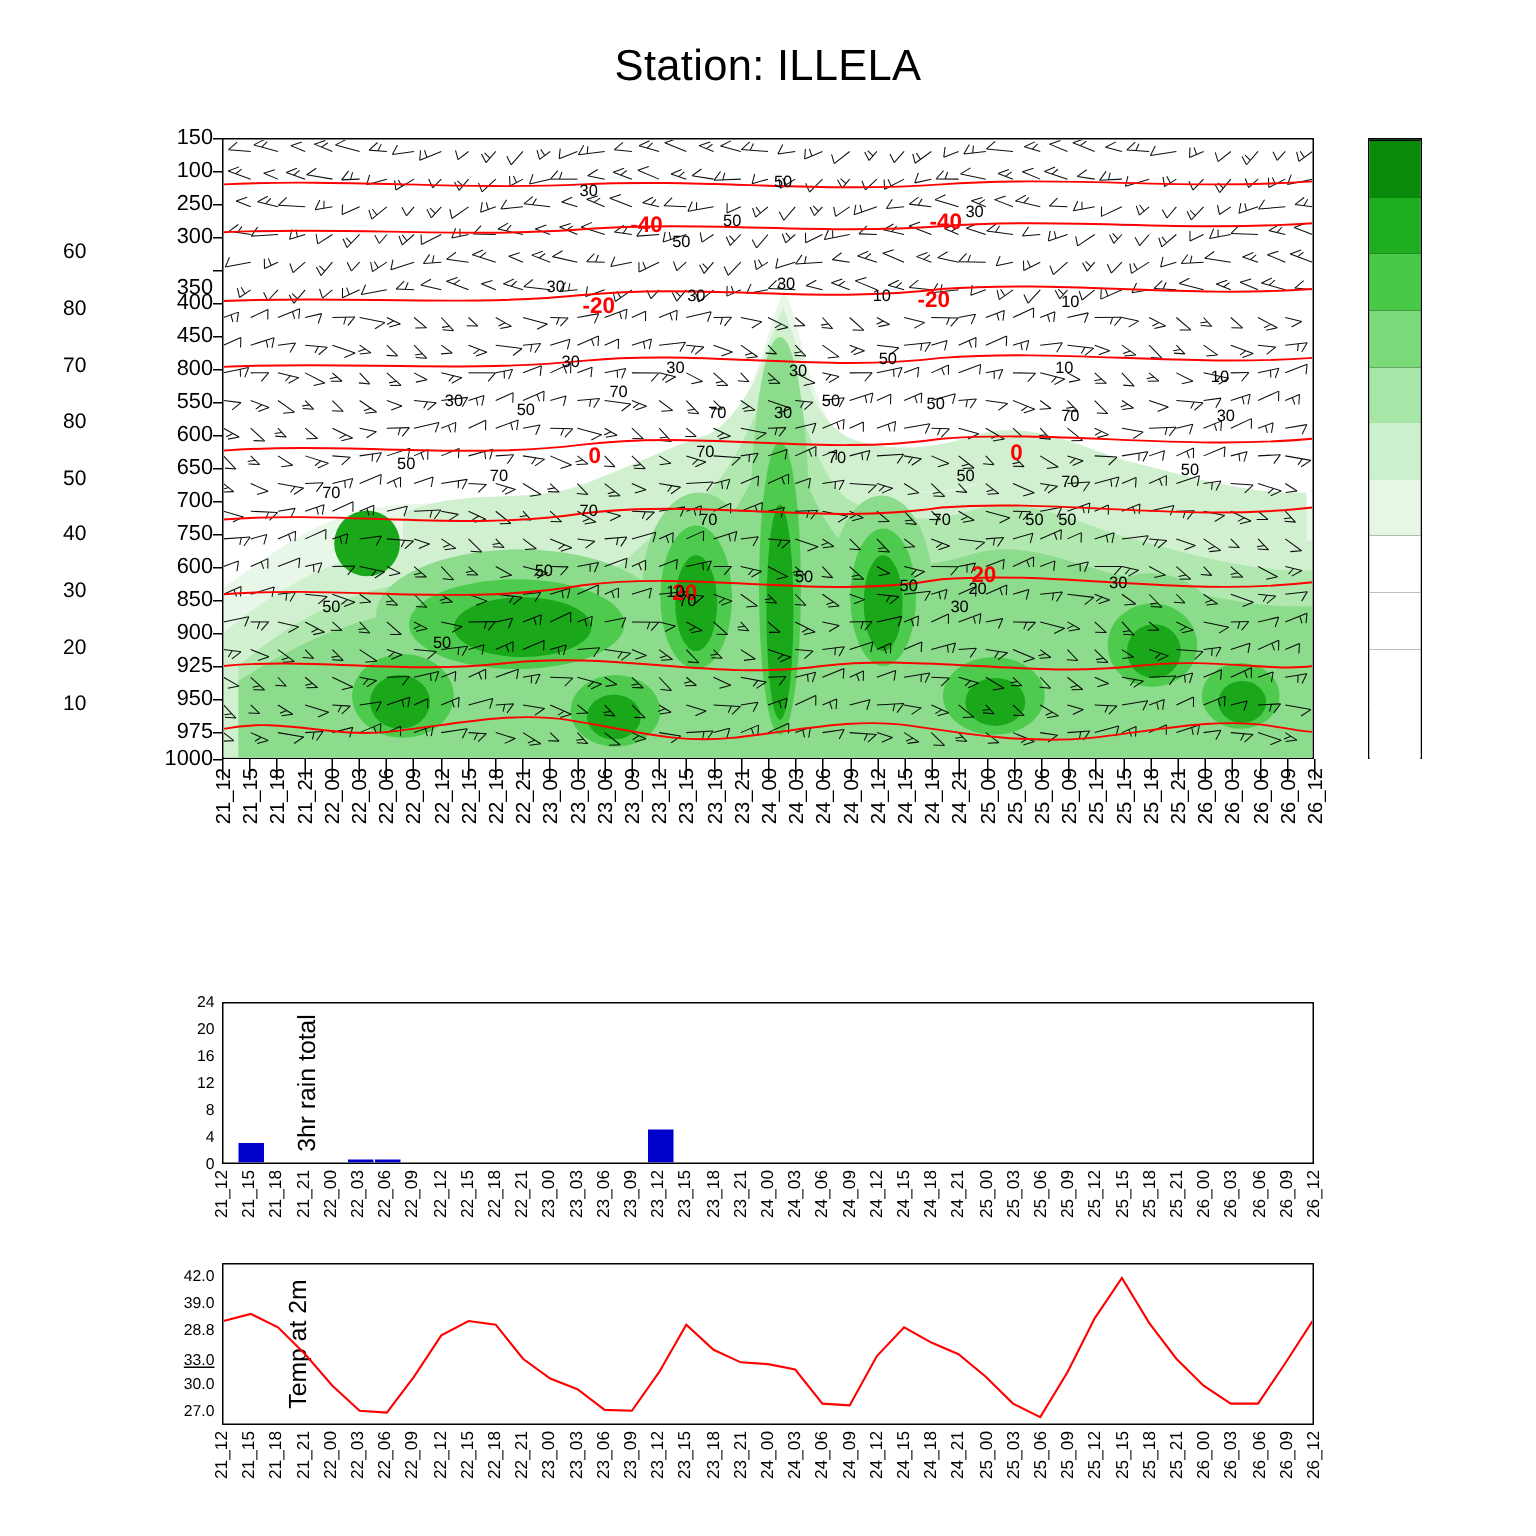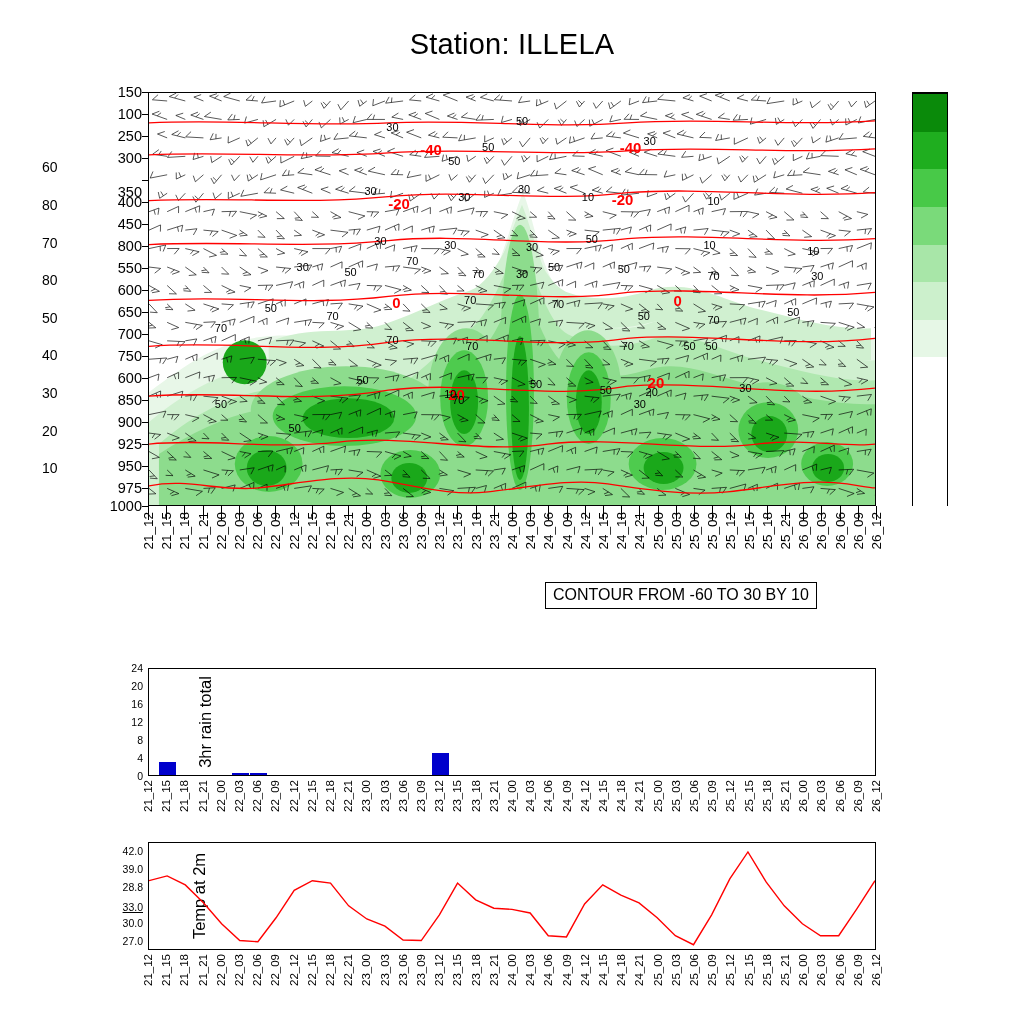--- a/index.html
+++ b/index.html
@@ -2747,21 +2747,20 @@
       <div class="xtick" style="left: 593.6px;">25_15</div>
       <div class="xtick" style="left: 611.8px;">25_18</div>
       <div class="xtick" style="left: 630px;">25_21</div>
       <div class="xtick" style="left: 648.2px;">26_00</div>
       <div class="xtick" style="left: 666.4px;">26_03</div>
       <div class="xtick" style="left: 684.6px;">26_06</div>
       <div class="xtick" style="left: 702.8px;">26_09</div>
       <div class="xtick" style="left: 721px;">26_12</div>
     </div>
 
-  <div class="contour-note">CONTOUR FROM -60 TO 30 BY 10</div>
 
   <div class="cbar" id="colorbar">
       <div class="cbar-seg" style="background: rgb(255, 255, 255); height: 37.6364px; top: 376.364px;"></div>
       <div class="cbar-seg" style="background: rgb(255, 255, 255); height: 37.6364px; top: 338.727px; border-top: 1px solid rgb(0, 0, 0);"></div>
       <div class="cbar-seg" style="background: rgb(255, 255, 255); height: 37.6364px; top: 301.091px; border-top: 1px solid rgb(0, 0, 0);"></div>
       <div class="cbar-seg" style="background: rgb(255, 255, 255); height: 37.6364px; top: 263.455px; border-top: 1px solid rgb(0, 0, 0);"></div>
       <div class="cbar-seg" style="background: rgb(230, 247, 230); height: 37.6364px; top: 225.818px; border-top: 1px solid rgb(0, 0, 0);"></div>
       <div class="cbar-seg" style="background: rgb(204, 240, 204); height: 37.6364px; top: 188.182px; border-top: 1px solid rgb(0, 0, 0);"></div>
       <div class="cbar-seg" style="background: rgb(168, 230, 168); height: 37.6364px; top: 150.545px; border-top: 1px solid rgb(0, 0, 0);"></div>
       <div class="cbar-seg" style="background: rgb(122, 218, 122); height: 37.6364px; top: 112.909px; border-top: 1px solid rgb(0, 0, 0);"></div>

